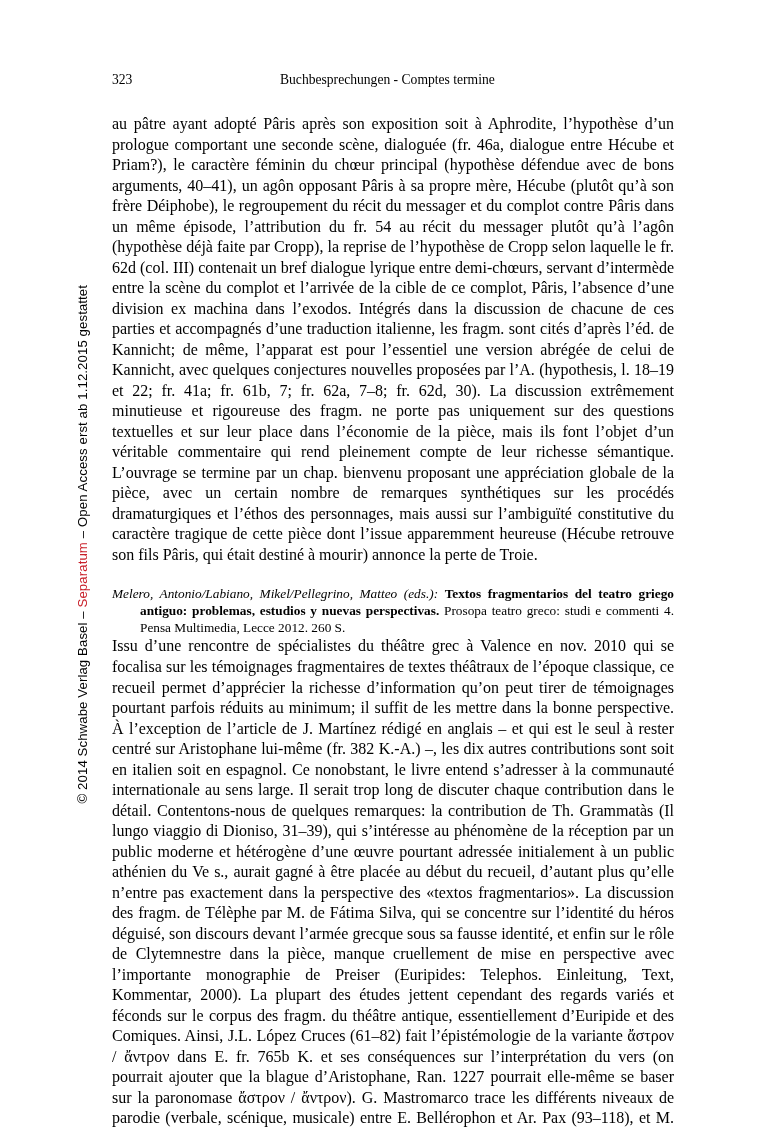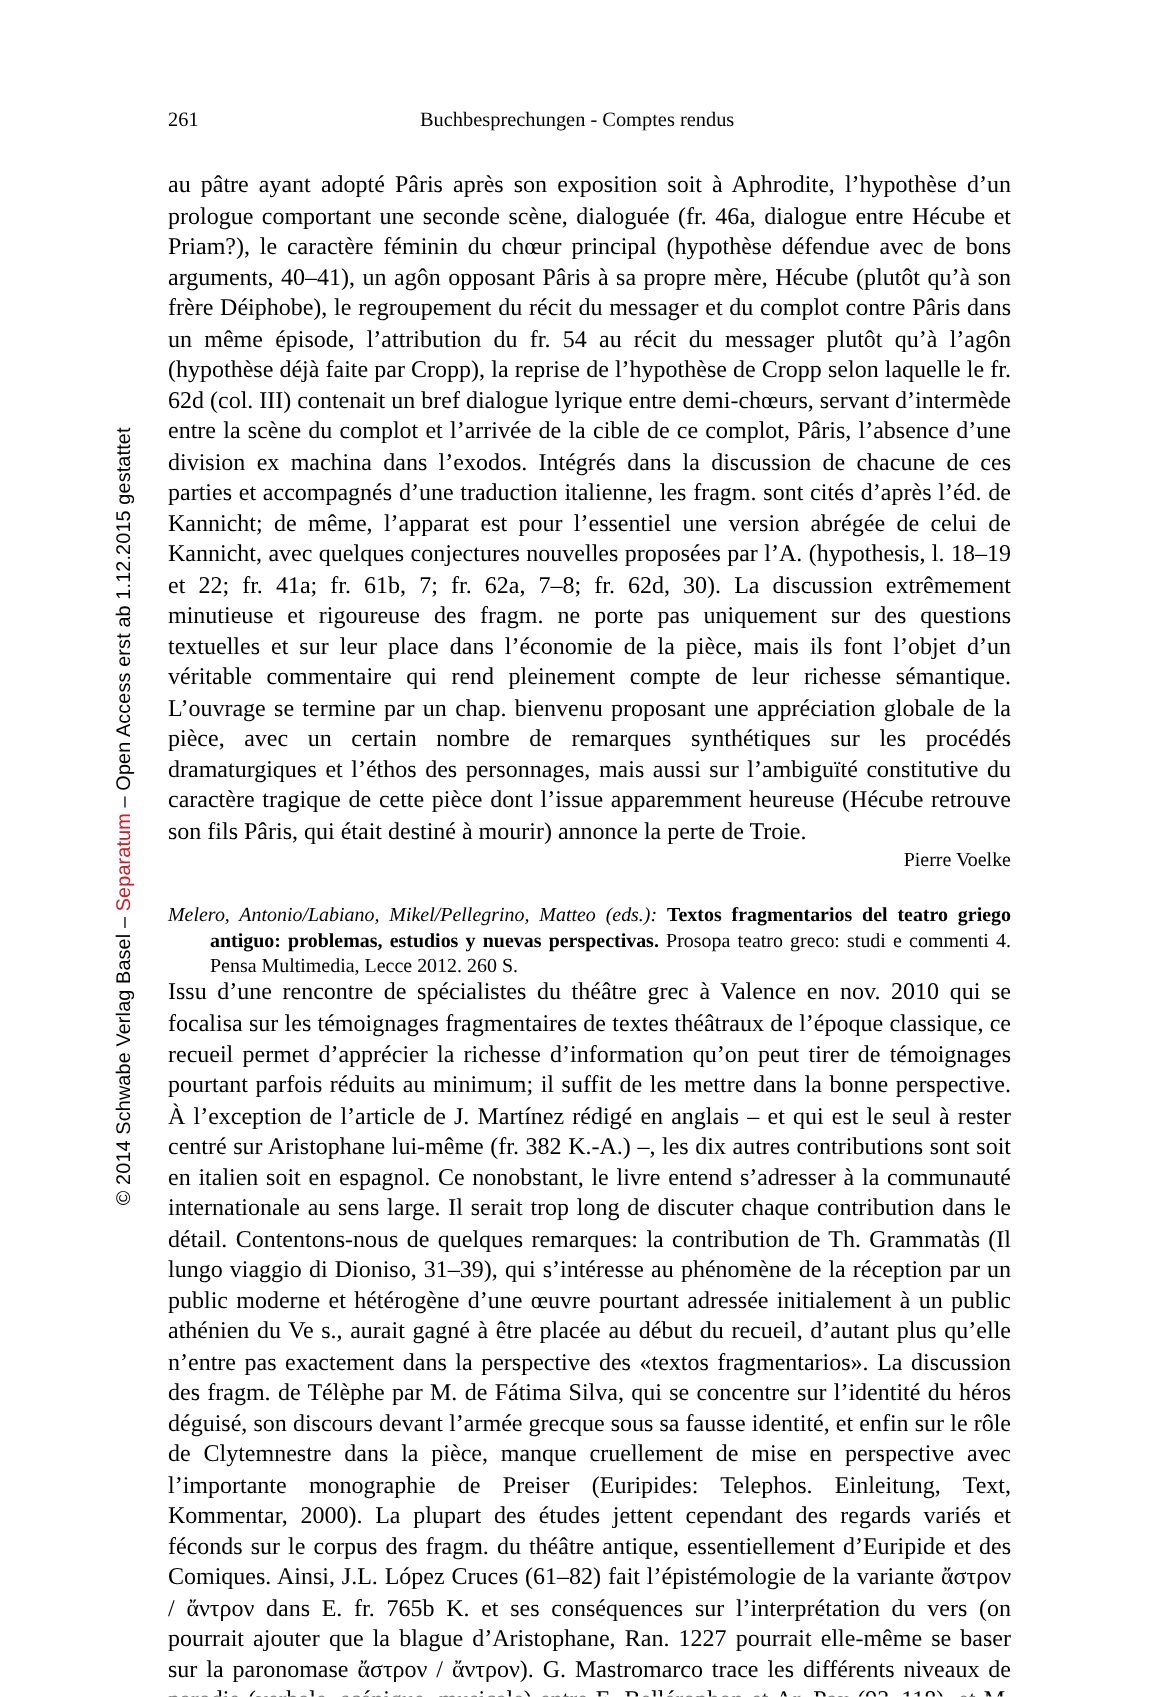--- a/index.html
+++ b/index.html
@@ -98,27 +98,26 @@
 
 <div class="page">
 
   <div class="side-note">
     <span>© 2014 Schwabe Verlag Basel – </span><span class="sep">Separatum</span><span> – Open Access erst ab 1.12.2015 gestattet</span>
   </div>
 
   <div class="content">
 
     <div class="running-head">
-      <span class="folio">261</span>
-      <span class="rh-title">Buchbesprechungen - Comptes rendus</span>
+      <span class="folio">323</span>
+      <span class="rh-title">Buchbesprechungen - Comptes termine</span>
     </div>
 
     <p class="body indent-none">au pâtre ayant adopté Pâris après son exposition soit à Aphrodite, l’hypothèse d’un prologue comportant une seconde scène, dialoguée (fr. 46a, dialogue entre Hécube et Priam?), le caractère féminin du chœur principal (hypothèse défendue avec de bons arguments, 40–41), un agôn opposant Pâris à sa propre mère, Hécube (plutôt qu’à son frère Déiphobe), le regroupement du récit du messager et du complot contre Pâris dans un même épisode, l’attribution du fr. 54 au récit du messager plutôt qu’à l’agôn (hypothèse déjà faite par Cropp), la reprise de l’hypothèse de Cropp selon laquelle le fr. 62d (col. III) contenait un bref dialogue lyrique entre demi-chœurs, servant d’intermède entre la scène du complot et l’arrivée de la cible de ce complot, Pâris, l’absence d’une division ex machina dans l’exodos. Intégrés dans la discussion de chacune de ces parties et accompagnés d’une traduction italienne, les fragm. sont cités d’après l’éd. de Kannicht; de même, l’apparat est pour l’essentiel une version abrégée de celui de Kannicht, avec quelques conjectures nouvelles proposées par l’A. (hypothesis, l. 18–19 et 22; fr. 41a; fr. 61b, 7; fr. 62a, 7–8; fr. 62d, 30). La discussion extrêmement minutieuse et rigoureuse des fragm. ne porte pas uniquement sur des questions textuelles et sur leur place dans l’économie de la pièce, mais ils font l’objet d’un véritable commentaire qui rend pleinement compte de leur richesse sémantique. L’ouvrage se termine par un chap. bienvenu proposant une appréciation globale de la pièce, avec un certain nombre de remarques synthétiques sur les procédés dramaturgiques et l’éthos des personnages, mais aussi sur l’ambiguïté constitutive du caractère tragique de cette pièce dont l’issue apparemment heureuse (Hécube retrouve son fils Pâris, qui était destiné à mourir) annonce la perte de Troie.</p>
 
-    <p class="signature">Pierre Voelke</p>
 
     <div class="review-head">
       <span class="hang">
         <i>Melero, Antonio/Labiano, Mikel/Pellegrino, Matteo (eds.): </i><b>Textos fragmentarios del teatro griego antiguo: problemas, estudios y nuevas perspectivas.</b><span> Prosopa teatro greco: studi e commenti 4. Pensa Multimedia, Lecce 2012. 260 S.</span>
       </span>
     </div>
 
     <p class="body indent-none">Issu d’une rencontre de spécialistes du théâtre grec à Valence en nov. 2010 qui se focalisa sur les témoignages fragmentaires de textes théâtraux de l’époque classique, ce recueil permet d’apprécier la richesse d’information qu’on peut tirer de témoignages pourtant parfois réduits au minimum; il suffit de les mettre dans la bonne perspective. À l’exception de l’article de J. Martínez rédigé en anglais – et qui est le seul à rester centré sur Aristophane lui-même (fr. 382 K.-A.) –, les dix autres contributions sont soit en italien soit en espagnol. Ce nonobstant, le livre entend s’adresser à la communauté internationale au sens large. Il serait trop long de discuter chaque contribution dans le détail. Contentons-nous de quelques remarques: la contribution de Th. Grammatàs (Il lungo viaggio di Dioniso, 31–39), qui s’intéresse au phénomène de la réception par un public moderne et hétérogène d’une œuvre pourtant adressée initialement à un public athénien du Ve s., aurait gagné à être placée au début du recueil, d’autant plus qu’elle n’entre pas exactement dans la perspective des «textos fragmentarios». La discussion des fragm. de Télèphe par M. de Fátima Silva, qui se concentre sur l’identité du héros déguisé, son discours devant l’armée grecque sous sa fausse identité, et enfin sur le rôle de Clytemnestre dans la pièce, manque cruellement de mise en perspective avec l’importante monographie de Preiser (Euripides: Telephos. Einleitung, Text, Kommentar, 2000). La plupart des études jettent cependant des regards variés et féconds sur le corpus des fragm. du théâtre antique, essentiellement d’Euripide et des Comiques. Ainsi, J.L. López Cruces (61–82) fait l’épistémologie de la variante ἄστρον / ἄντρον dans E. fr. 765b K. et ses conséquences sur l’interprétation du vers (on pourrait ajouter que la blague d’Aristophane, Ran. 1227 pourrait elle-même se baser sur la paronomase ἄστρον / ἄντρον). G. Mastromarco trace les différents niveaux de parodie (verbale, scénique, musicale) entre E. Bellérophon et Ar. Pax (93–118), et M. Pellegrino (141–61) fait voir que le procédé de la parodie (en l’occurrence de Dionysos épique) peut être démontré même dans un fragm. isolé (Hermipp. fr. 63). Particulièrement intéressante est la typologie de l’hyperbate présentée par L. Rodríguez-Noriega Guillén, complétée par un recueil de matériel fort utile. M.J. García Soler (11–30) retrace, à partir d’un résumé d’une scholie, la polémique d’Aristophane contre Cratinos (notamment dans les Cavaliers, mais aussi dans les Acharniens) ainsi que la réplique de ce dernier dans La bouteille. Les études philologiques proprement dites ne manquent pas non plus (M. Labiano à propos de E. Rh. 686 ‹μὴ› ἀλλά [41–60], et P. Totaro à propos d’A. Myrmidons fr. **132c, 1–4 [237–55]). Dommage que la bibliographie soit placée à la fin de chaque article et non de l’ouvrage; de même, un index des</p>
 
   </div>

